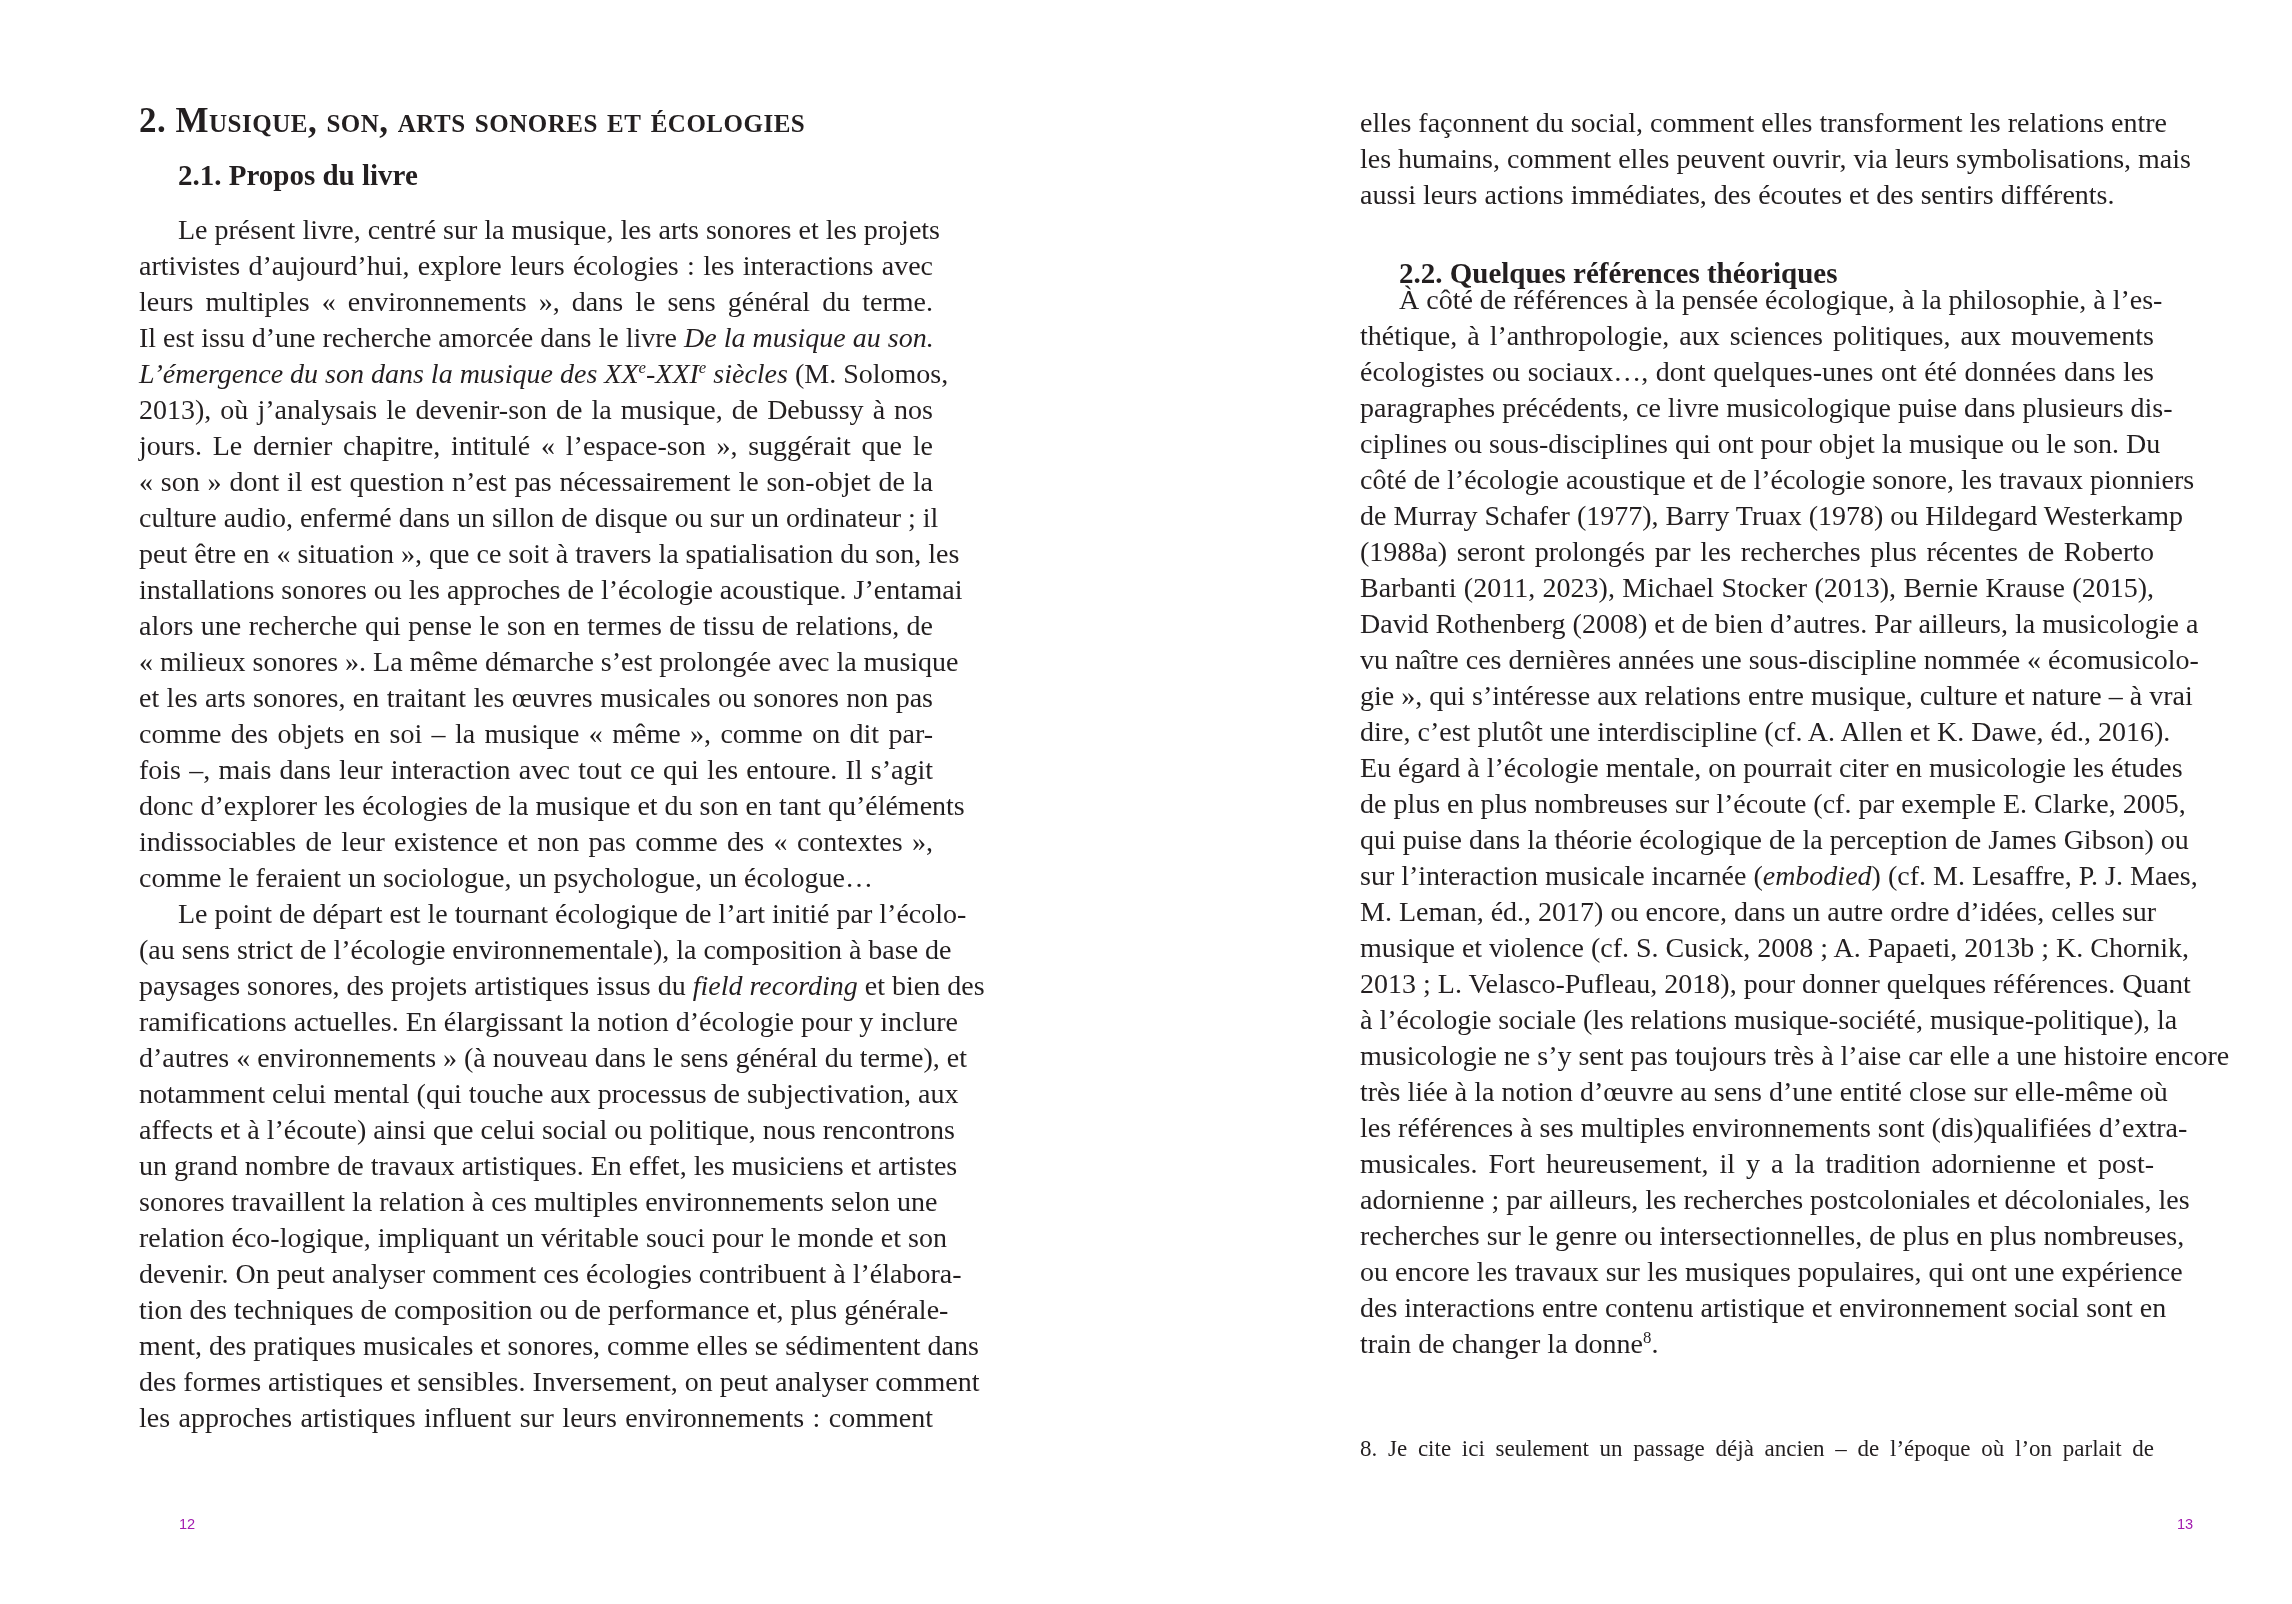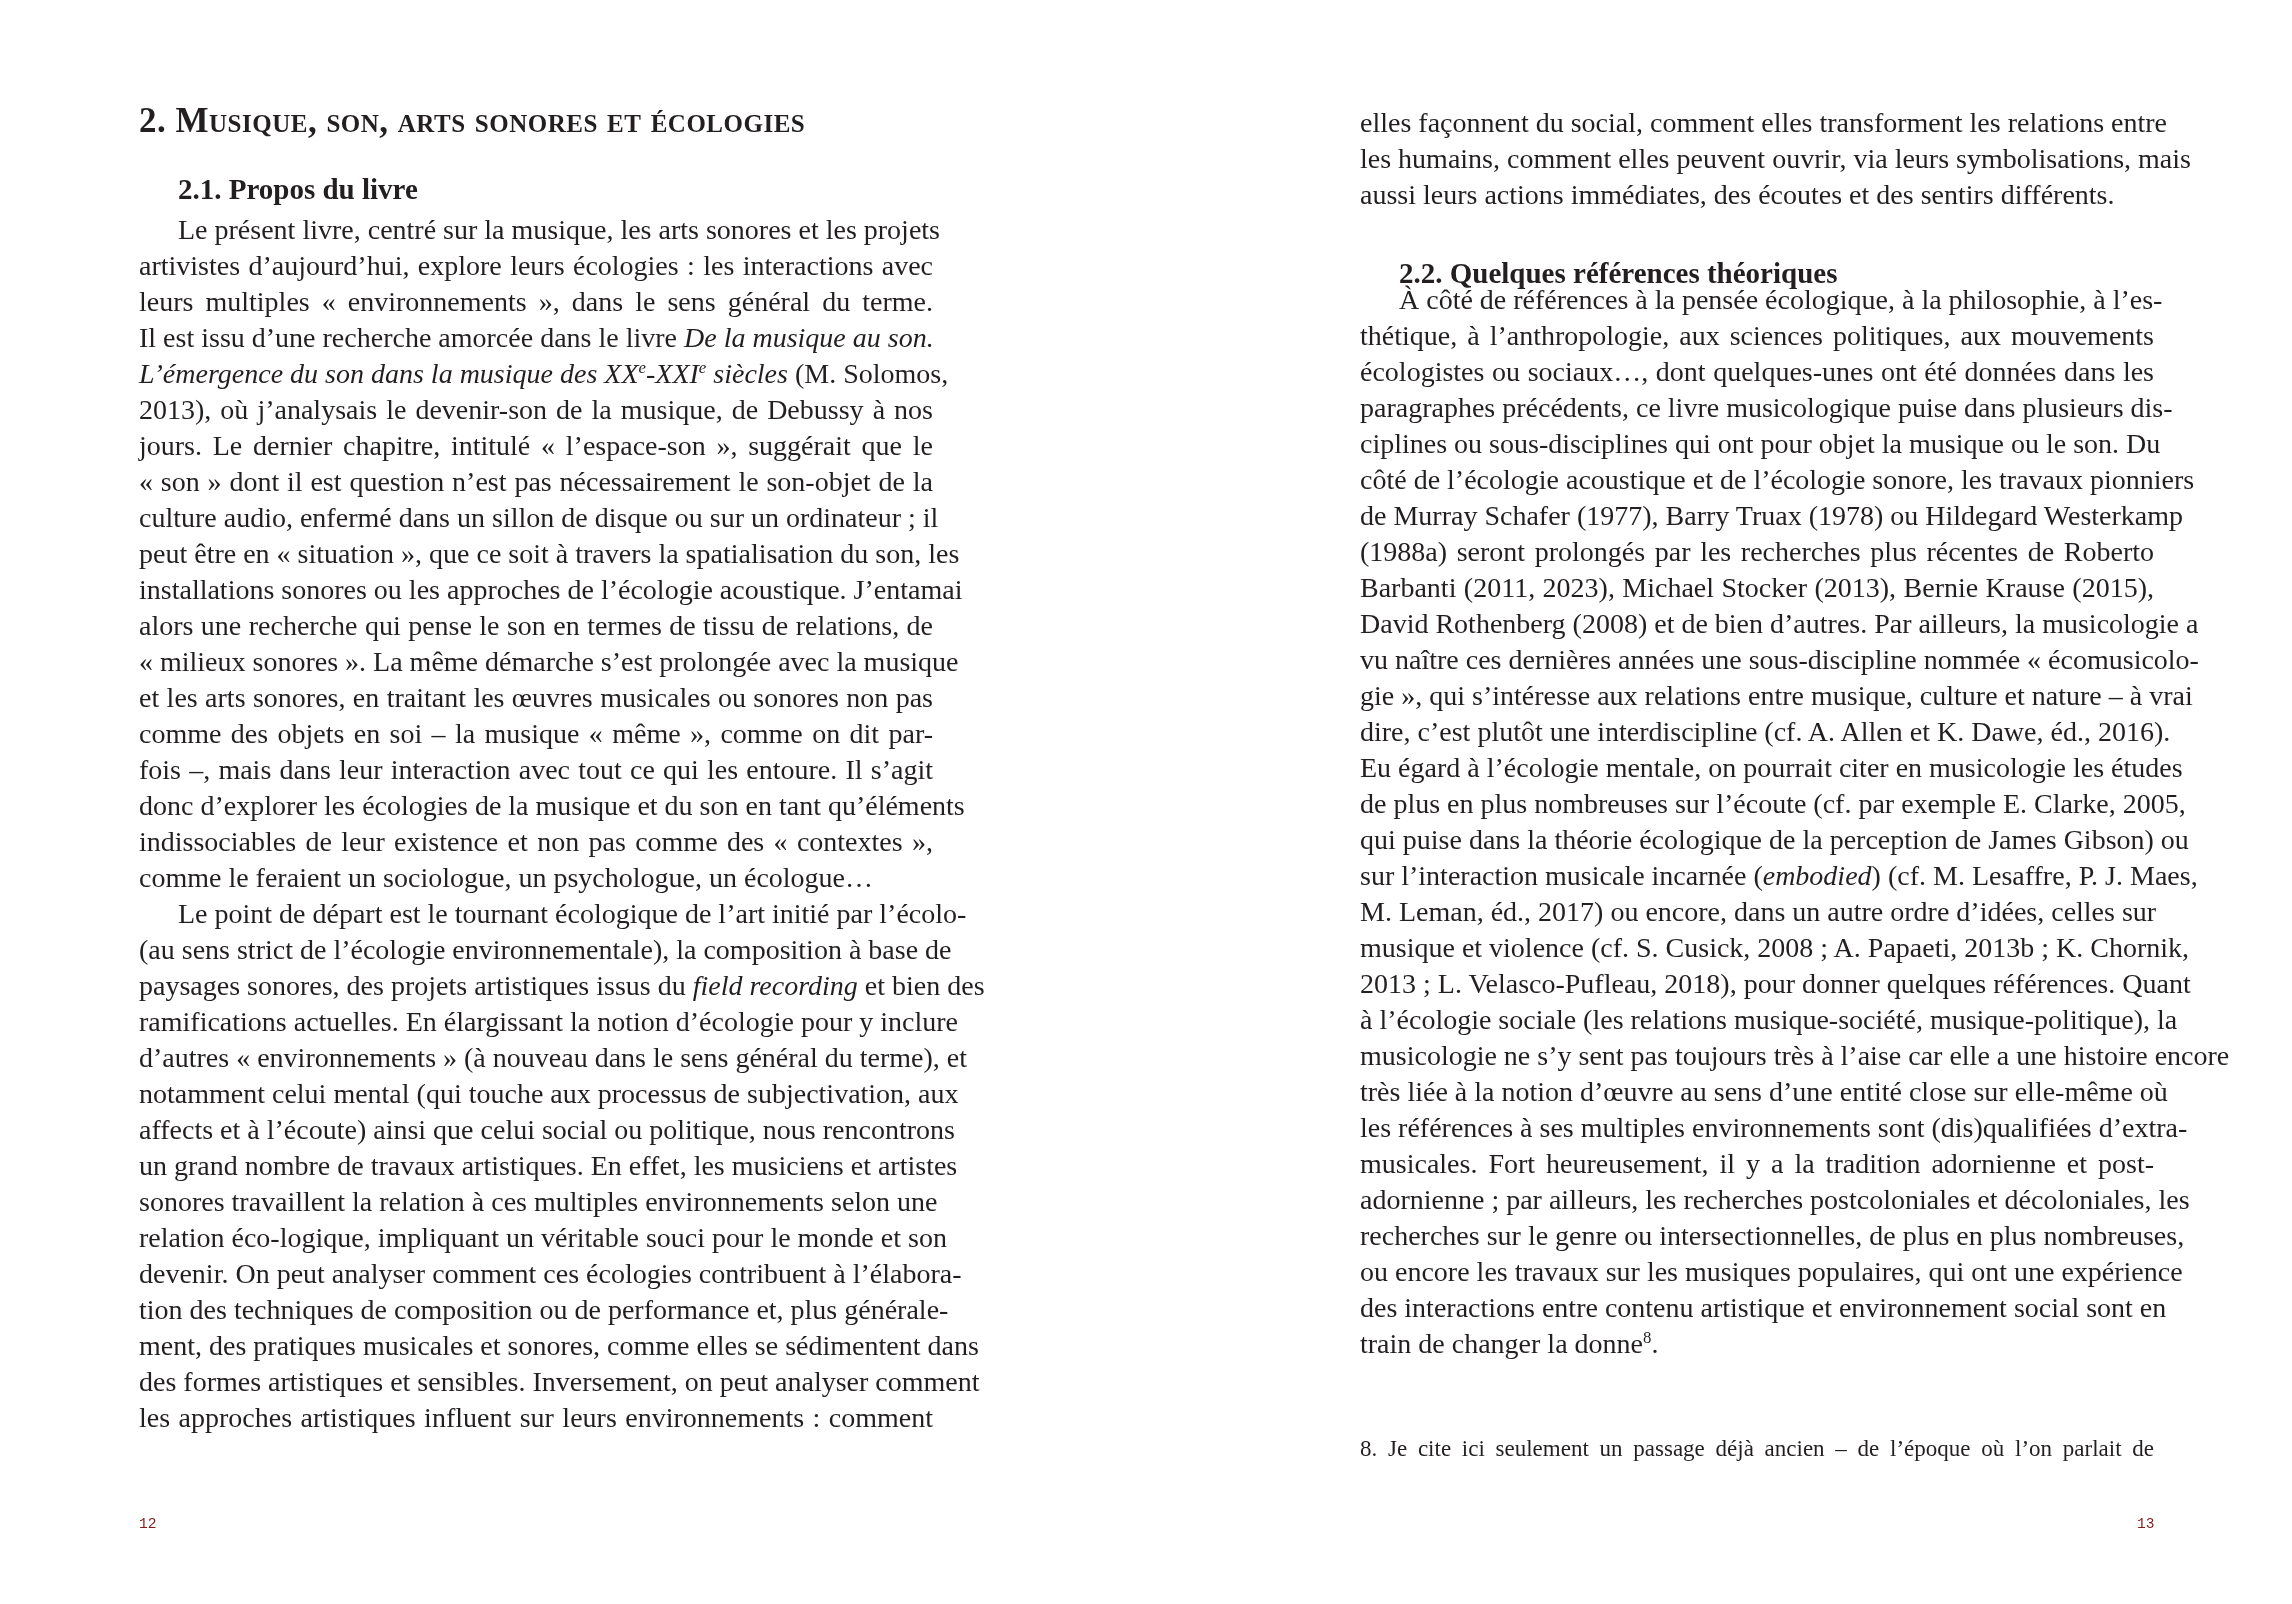--- a/index.html
+++ b/index.html
@@ -83,37 +83,38 @@
     font-size: 23px;
     line-height: 29px;
     text-align: justify;
     text-align-last: justify;
     white-space: nowrap;
   }
 
   .page-number {
     position: absolute;
     top: 1516px;
-    font-family: Liberation Mono, monospace;
+    font-family: Liberation Sans, sans-serif;
     font-size: 14.6px;
     line-height: 17.5px;
-    color: #7f1d1d;
+    color: #a21caf;
+    margin-left: 40px;
   }
   .page-left .page-number { left: 139px; }
   .page-right .page-number { left: 991px; width: 17.5px; }
 </style>
 </head>
 <body>
 
 <div class="page page-left">
   <div class="col" style="top:0;">
     <div class="chapter-title">
       <span>2. </span><span class="sc">Musique, son, arts sonores et écologies</span>
     </div>
-    <div class="section-heading" style="top:172px;text-align:right;">2.1. Propos du livre</div>
+    <div class="section-heading" style="top:158px;text-align:right;">2.1. Propos du livre</div>
     <div class="lines" id="left-lines" style="top:212px;">
         <div class="line indent"><span>Le présent livre, centré sur la musique, les arts sonores et les projets</span></div>
         <div class="line"><span>artivistes d’aujourd’hui, explore leurs écologies : les interactions avec</span></div>
         <div class="line"><span>leurs multiples « environnements », dans le sens général du terme.</span></div>
         <div class="line"><span>Il est issu d’une recherche amorcée dans le livre </span><i>De la musique au son.</i></div>
         <div class="line"><i>L’émergence du son dans la musique des XX</i><sup style="font-style: italic;">e</sup><i>-XXI</i><sup style="font-style: italic;">e</sup><i> siècles</i><span> (M. Solomos,</span></div>
         <div class="line"><span>2013), où j’analysais le devenir-son de la musique, de Debussy à nos</span></div>
         <div class="line"><span>jours. Le dernier chapitre, intitulé « l’espace-son », suggérait que le</span></div>
         <div class="line"><span>« son » dont il est question n’est pas nécessairement le son-objet de la</span></div>
         <div class="line"><span>culture audio, enfermé dans un sillon de disque ou sur un ordinateur ; il</span></div>

